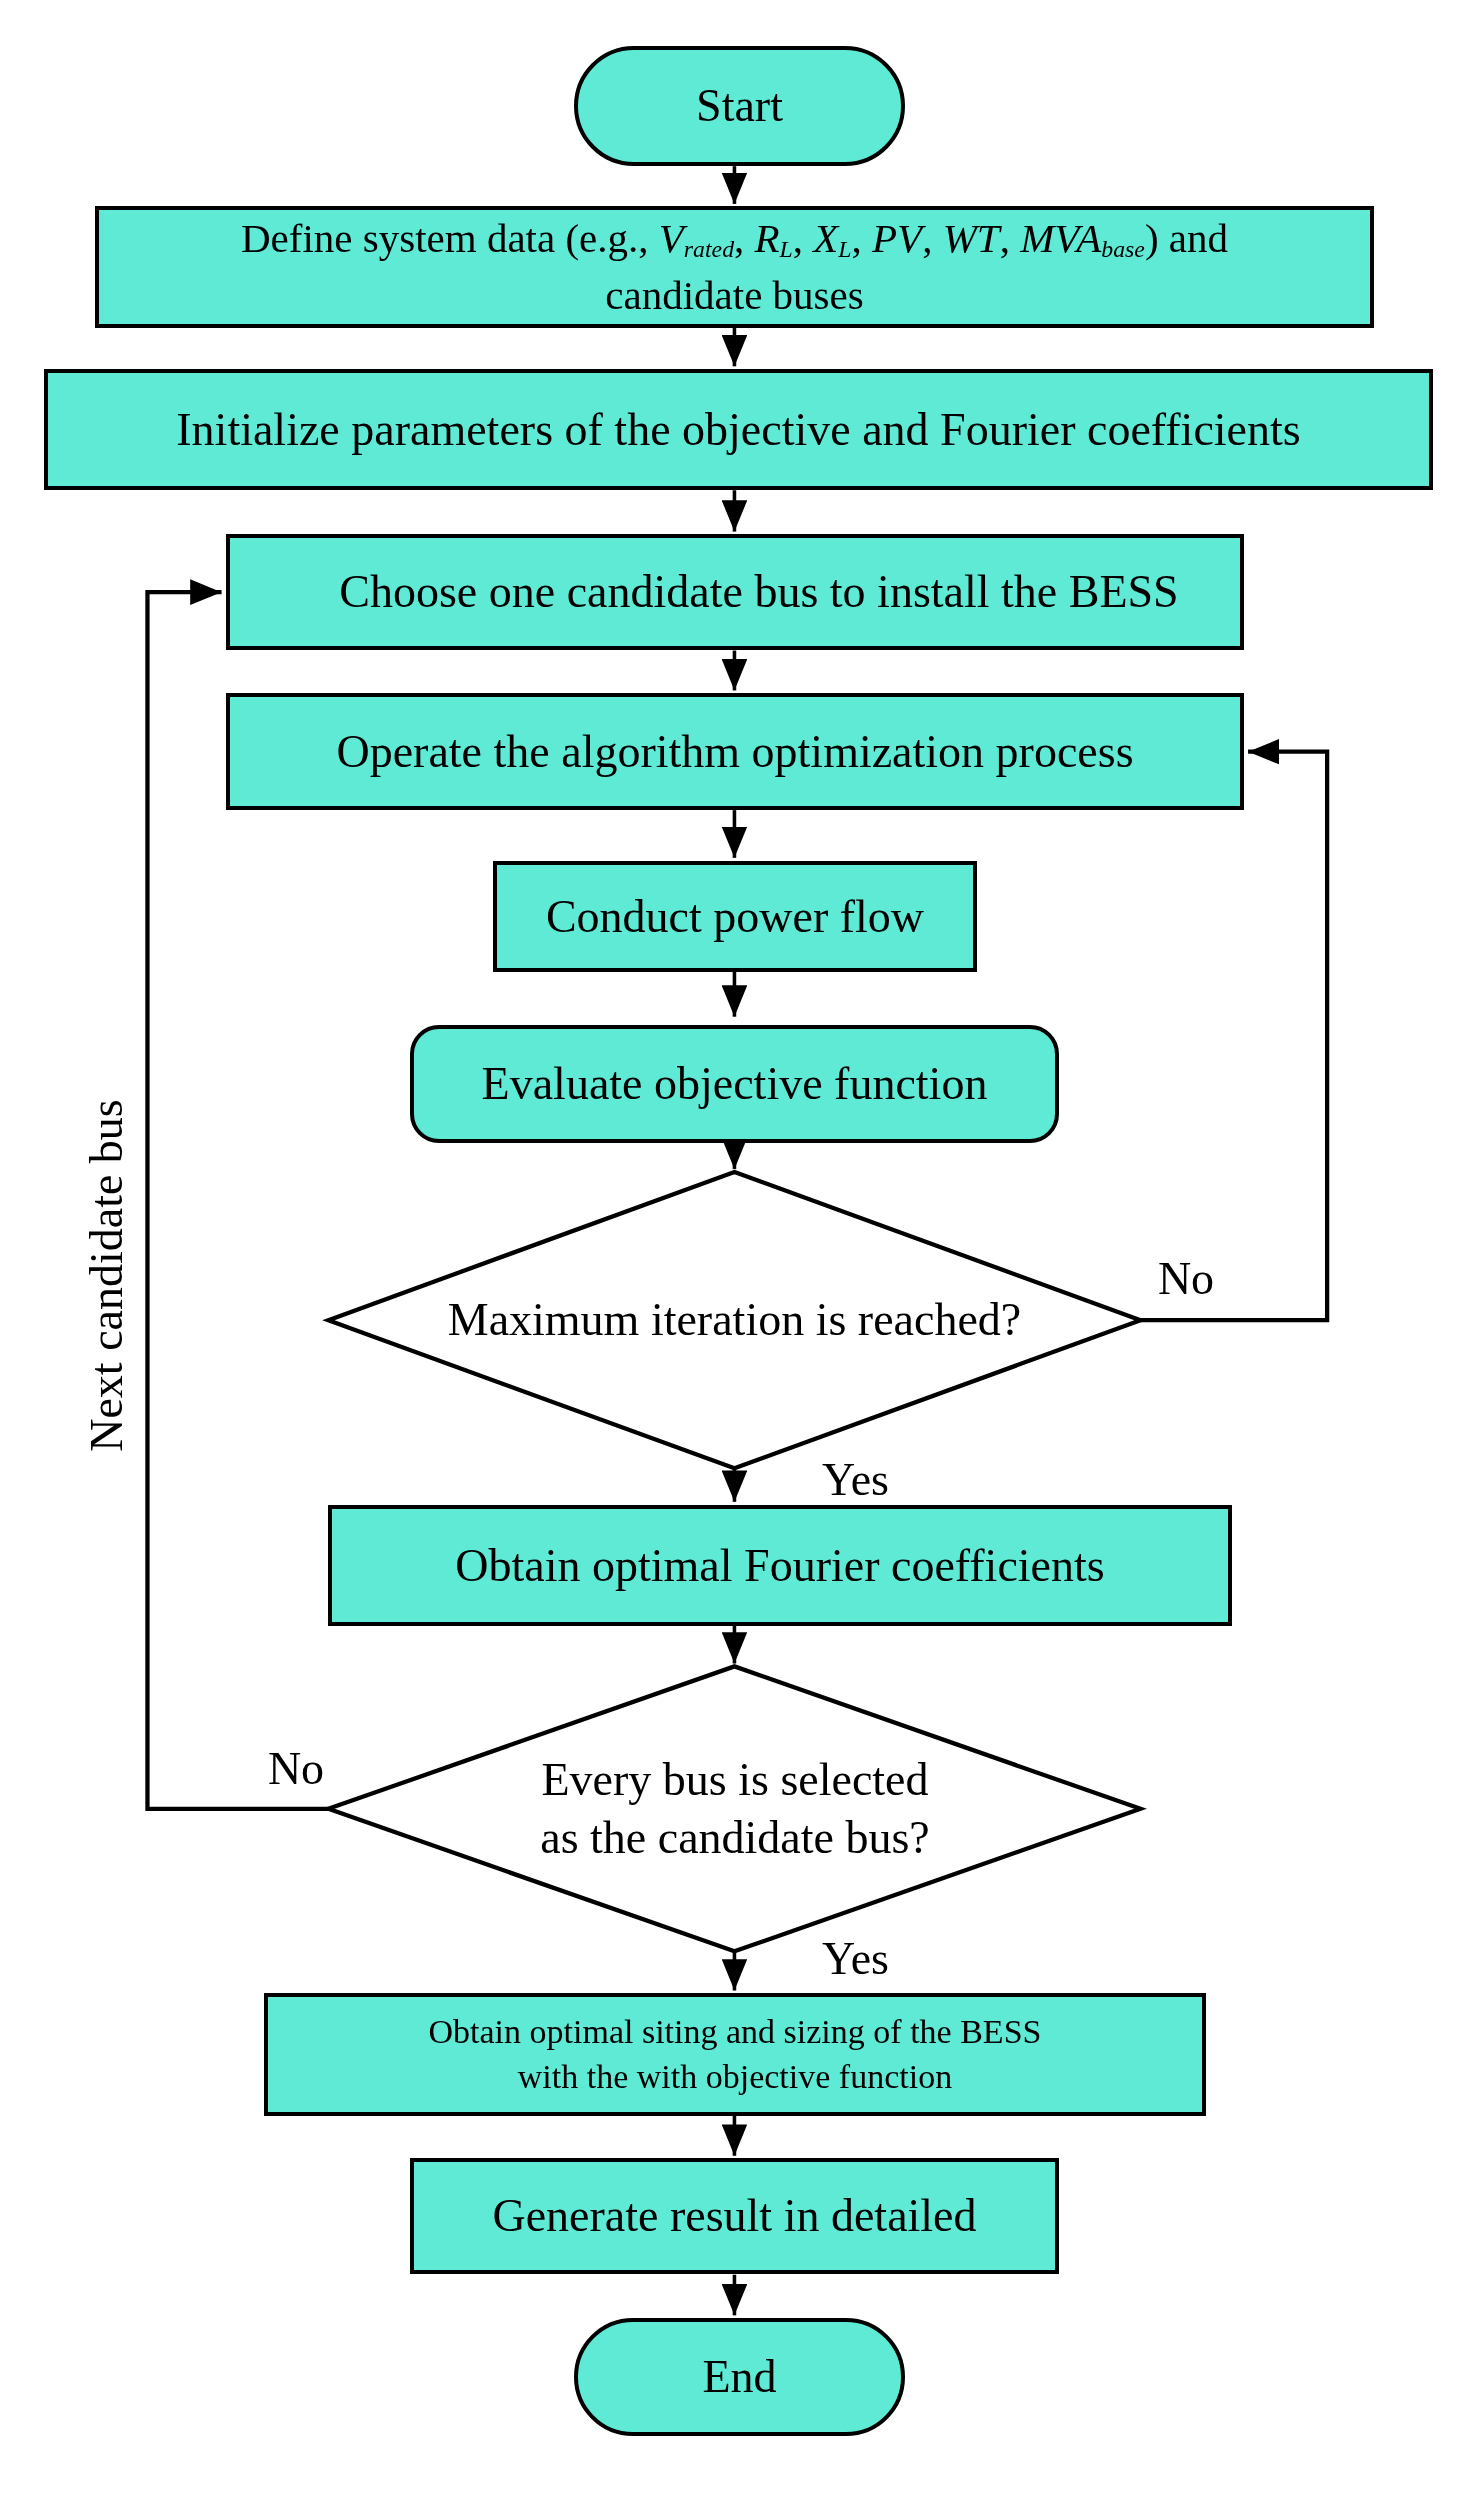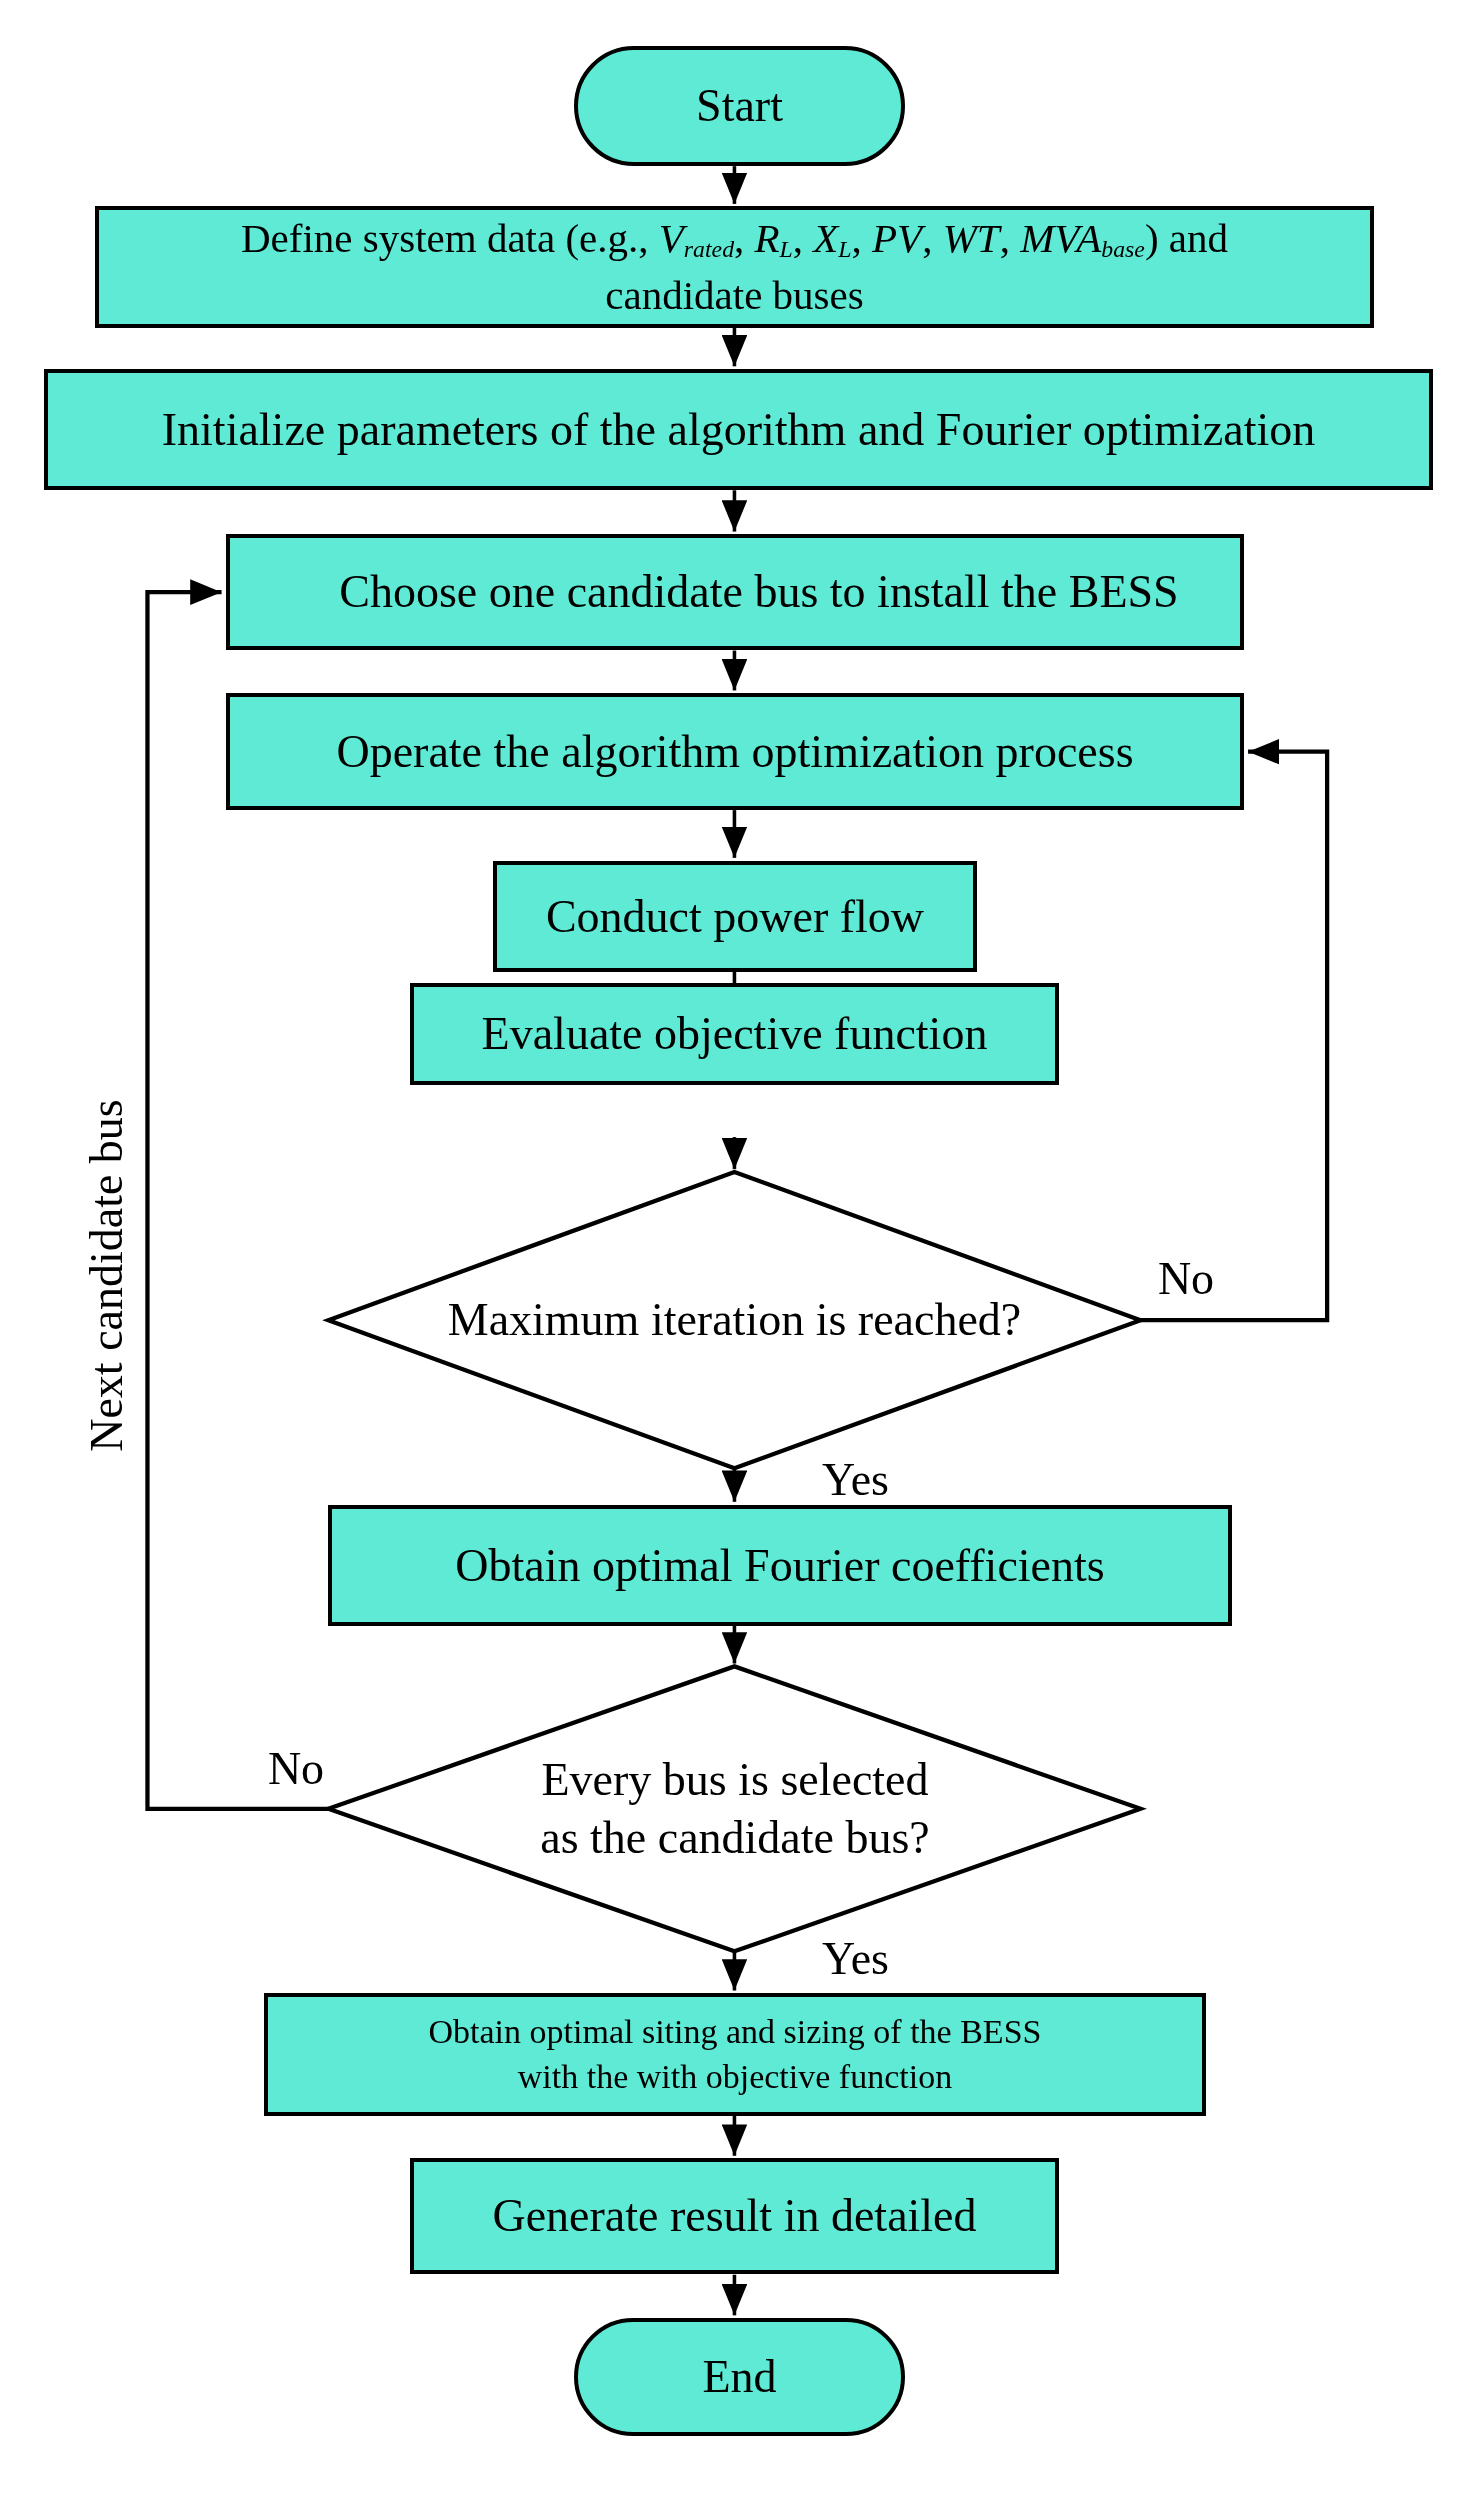--- a/index.html
+++ b/index.html
@@ -102,36 +102,36 @@
   <div class="node terminator" id="n-start" style="left:574px; top:46px; width:331px; height:120px;">
     <div class="nowrap">Start</div>
   </div>
 
   <div class="node" id="n-define" style="left:95px; top:206px; width:1279px; height:122px;">
     <div class="nowrap"><span>Define system data (e.g., </span><span class="vb">V</span><span class="vs">rated</span><span>, </span><span class="vb">R</span><span class="vs">L</span><span>, </span><span class="vb">X</span><span class="vs">L</span><span>, </span><span class="vb">PV</span><span>, </span><span class="vb">WT</span><span>, </span><span class="vb">MVA</span><span class="vs">base</span><span>) and</span></div>
     <div class="nowrap">candidate buses</div>
   </div>
 
   <div class="node" id="n-initialize" style="left:44px; top:369px; width:1389px; height:121px;">
-    <div class="nowrap">Initialize parameters of the algorithm and Fourier optimization</div>
+    <div class="nowrap">Initialize parameters of the objective and Fourier coefficients</div>
   </div>
 
   <div class="node" id="n-choose" style="left:226px; top:534px; width:1018px; height:116px;padding-left:48px;">
     <div class="nowrap">Choose one candidate bus to install the BESS</div>
   </div>
 
   <div class="node" id="n-operate" style="left:226px; top:693px; width:1018px; height:117px;">
     <div class="nowrap">Operate the algorithm optimization process</div>
   </div>
 
   <div class="node" id="n-conduct" style="left:493px; top:861px; width:484px; height:111px;">
     <div class="nowrap">Conduct power flow</div>
   </div>
 
-  <div class="node" id="n-evaluate" style="left:410px; top:983px; width:649px; height:102px;">
+  <div class="node" id="n-evaluate" style="left:410px; top:1025px; width:649px; height:118px;border-radius:29px;">
     <div class="nowrap">Evaluate objective function</div>
   </div>
 
   <div class="dtext" style="left:414px; top:1284px; width:641px; height:71px;">
     <div>Maximum iteration is reached?</div>
   </div>
 
   <div class="node" id="n-fourier" style="left:328px; top:1505px; width:904px; height:121px;">
     <div class="nowrap">Obtain optimal Fourier coefficients</div>
   </div>

